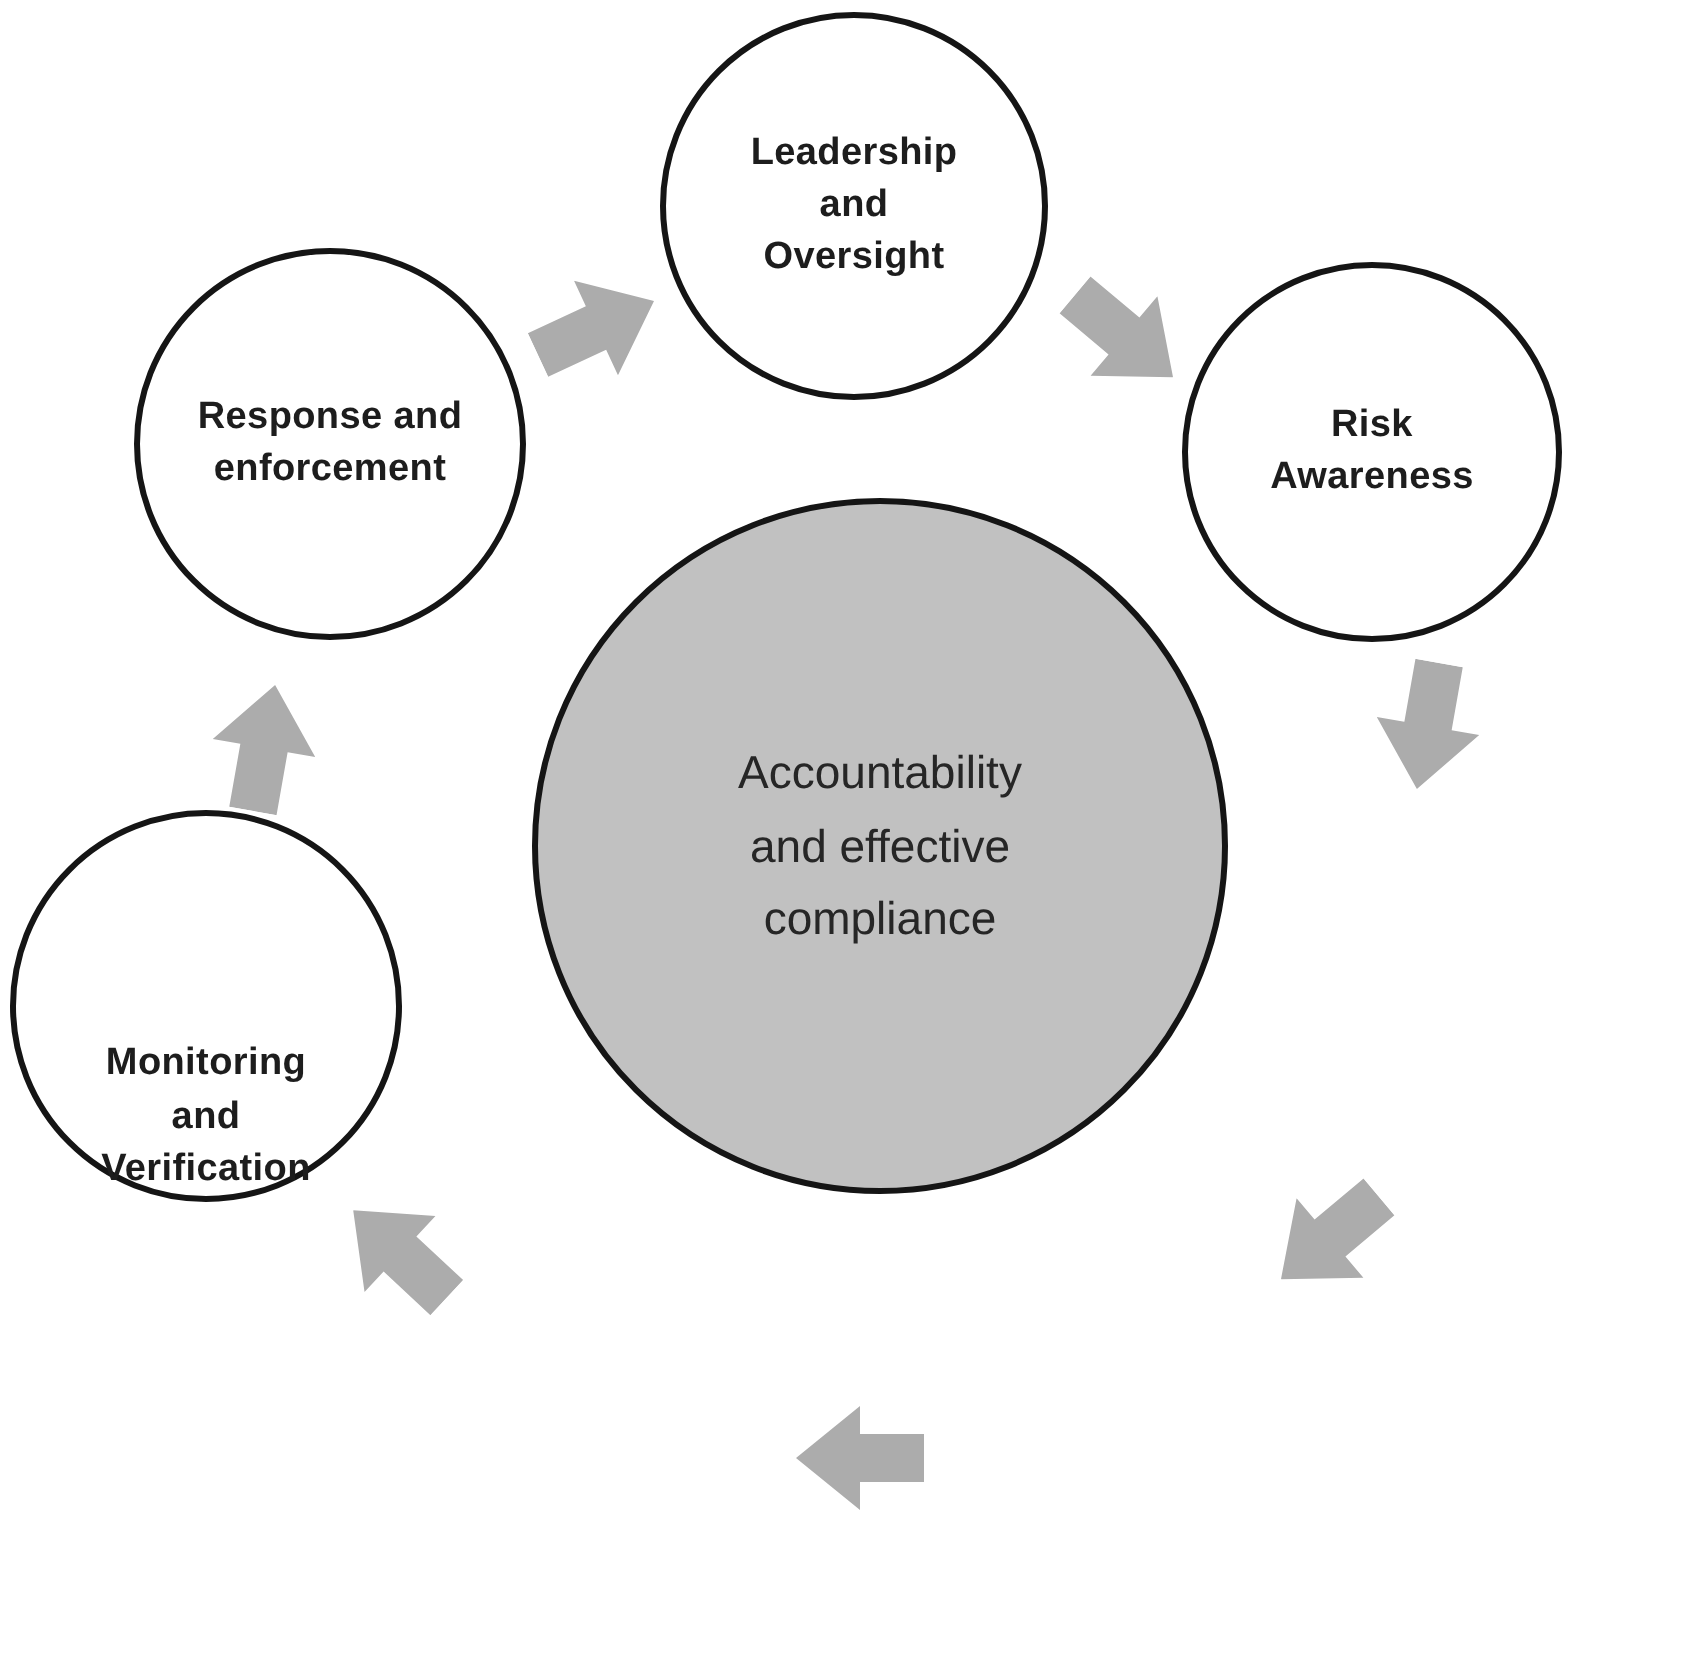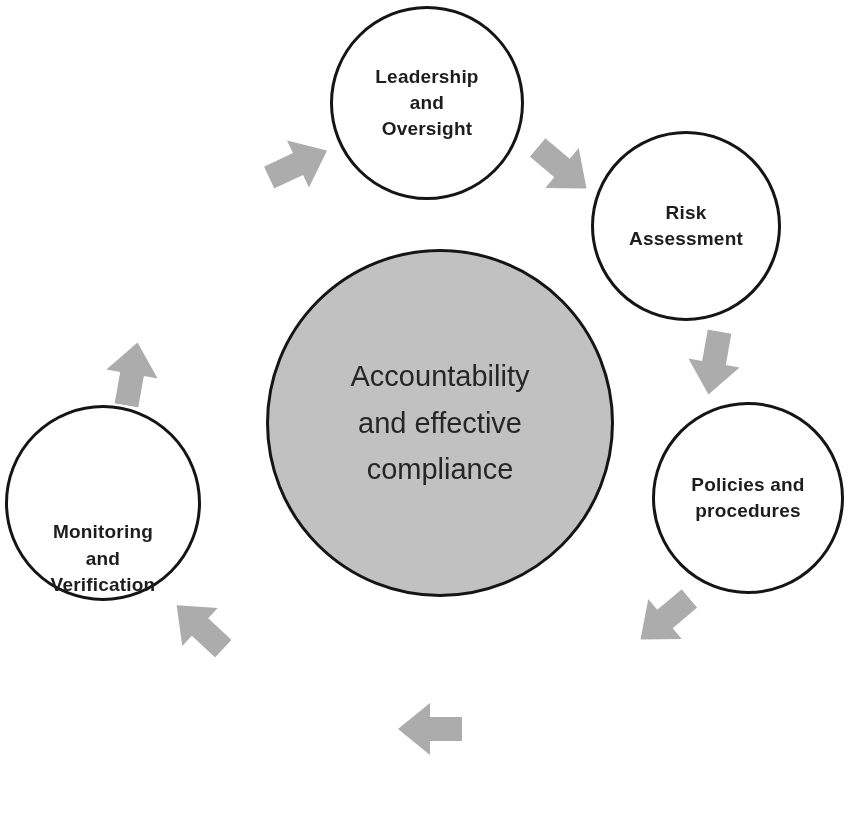--- a/index.html
+++ b/index.html
@@ -32,21 +32,21 @@
     font-weight: 700;
     line-height: 1.38;
     color: #1d1d1d;
     letter-spacing: 0.2px;
   }
   .center-circle {
     background: #c1c1c1;
   }
   .center-label {
     white-space: pre-line;
-    font-size: 29px;
+    font-size: 23px;
     font-weight: 400;
     line-height: 1.6;
     color: #262626;
   }
   .arrow {
     position: absolute;
     width: 64px;
     height: 52px;
     margin-left: -32px;
     margin-top: -26px;
@@ -66,36 +66,36 @@
   </div>
 
   <div class="circle" style="left:330px; top:6px; width:194px; height:194px;">
     <span class="node-label">Leadership
 and
 Oversight</span>
   </div>
 
   <div class="circle" style="left:591px; top:131px; width:190px; height:190px;">
     <span class="node-label">Risk
-Assessment</span>
+Awareness</span>
   </div>
 
-  <div class="circle" style="left:652px; top:402px; width:192px; height:192px;">
-    <span class="node-label">Policies and
-procedures</span>
-  </div>
 
 
 
   <div class="circle" style="left:5px; top:405px; width:196px; height:196px;align-items:flex-end;">
     <span class="node-label">Monitoring
 and
 Verification</span>
   </div>
 
+  <div class="circle" style="left:67px; top:124px; width:196px; height:196px;">
+    <span class="node-label">Response and
+enforcement</span>
+  </div>
 
   <div class="arrow" style="left:298px; top:164px; transform:rotate(-25deg);">
     <svg viewBox="0 0 64 52">
         <polygon points="0,14 32,14 32,0 64,26 32,52 32,38 0,38" fill="#acacac"></polygon>
       </svg>
   </div>
 
   <div class="arrow" style="left:562px; top:168px; transform:rotate(40deg);">
     <svg viewBox="0 0 64 52">
         <polygon points="0,14 32,14 32,0 64,26 32,52 32,38 0,38" fill="#acacac"></polygon>

